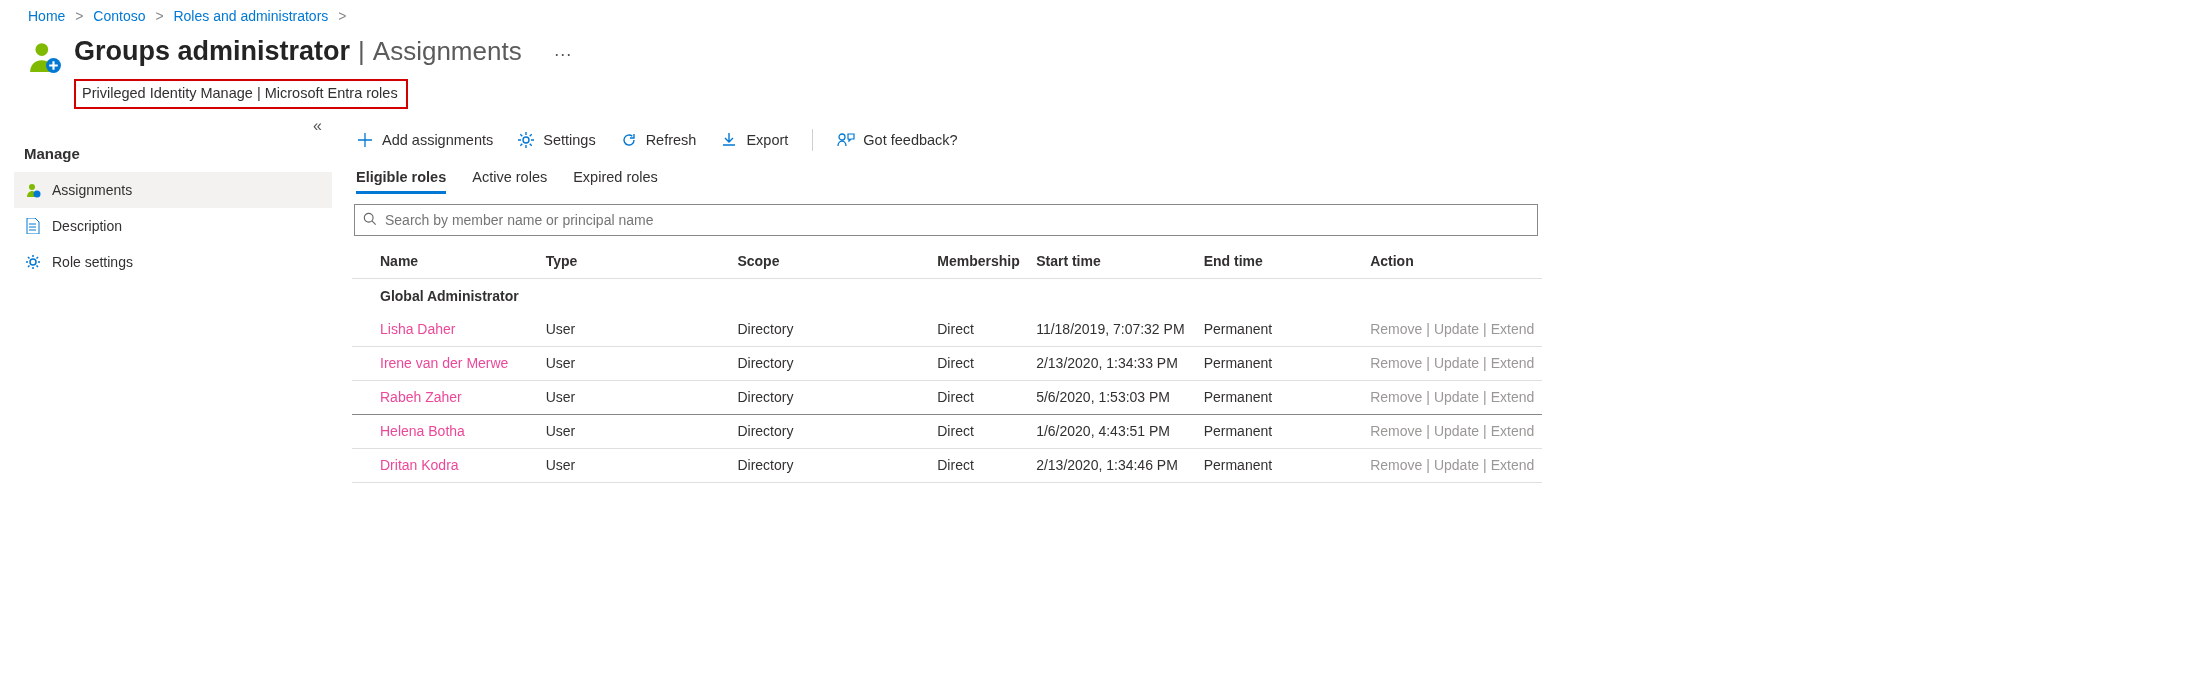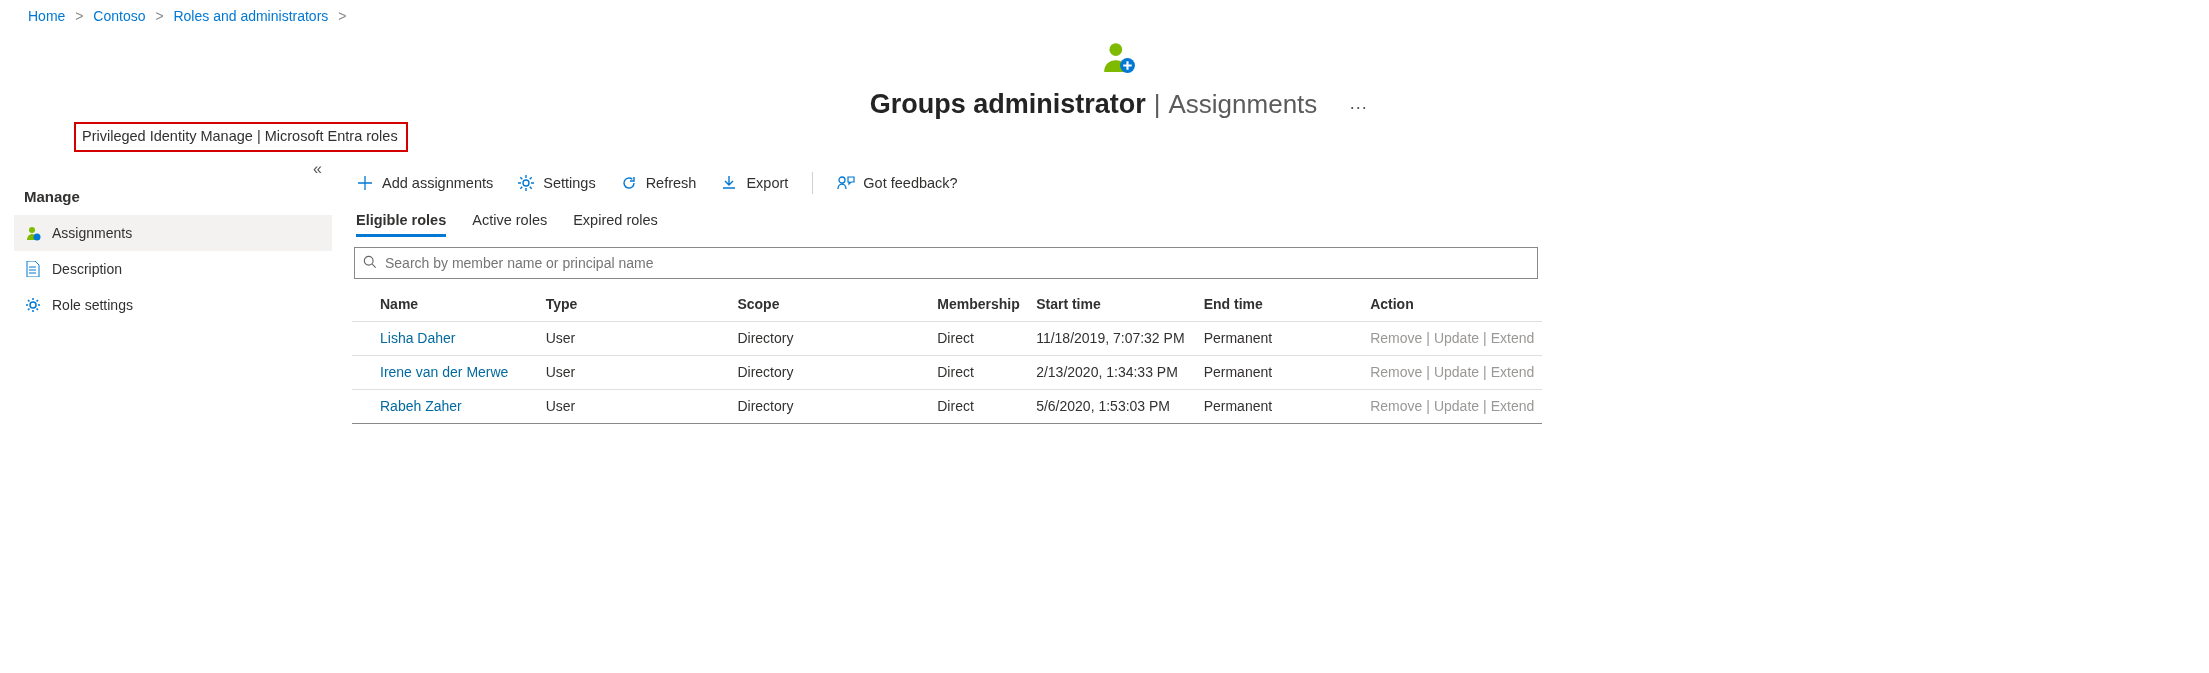--- a/index.html
+++ b/index.html
@@ -8,21 +8,21 @@
     font-size: 13.5px;
     color:#323130;
     background:#fff;
     width:2209px;
   }
   a { text-decoration:none; }
   .top-area { padding: 8px 0 0 28px; }
   .breadcrumb { font-size:14px; padding-bottom:12px; }
   .breadcrumb a { color:#0078d4; }
   .breadcrumb .sep { color:#888; padding:0 6px; }
-  .title-row { display:flex; align-items:center; gap:12px; padding-bottom:2px;flex-direction:column; }
+  .title-row { display:flex; align-items:flex-start; gap:12px; padding-bottom:2px; }
   .title-icon svg { width:34px; height:34px; margin-top:4px; }
   .title-text { display:flex; align-items:baseline; gap:8px; }
   .title-main { font-size:27px; font-weight:600; color:#242424; }
   .title-sub  { font-size:26px; font-weight:400; color:#5b5b5b; }
   .more-dots  { font-size:18px; color:#555; padding-left:24px; cursor:pointer; }
   .subtitle-box {
     border:2px solid #d40000;
     display:inline-block;
     padding:2px 8px 4px 6px;
     margin-left:46px;
@@ -76,21 +76,21 @@
   .tbl tbody tr.data td { border-bottom:1px solid #e1dfdd; }
   .tbl tbody tr.sel td { border-top:1px solid #888; border-bottom:1px solid #888; }
   .group-row td { font-weight:600; padding-left:28px; }
   .col-name { width:186px; padding-left:28px !important; }
   .col-type { width:190px; }
   .col-scope{ width:198px; }
   .col-memb { width:98px; }
   .col-start{ width:166px; }
   .col-end  { width:165px; }
   .col-act  { width:175px; }
-  .name-link{ color:#0369a1; cursor:pointer;margin-top:36px; }
+  .name-link{ color:#ec4899; cursor:pointer;margin-top:36px; }
   .actions span { color:#9a9896;text-align:center; }
   .actions .alnk { cursor:pointer; }
   .actions .sep2 { padding:0 4px; }
 </style>
 </head>
 <body>
 
 <div class="top-area">
   <div class="breadcrumb">
     <a>Home</a>
@@ -230,20 +230,23 @@
           <th class="col-name">Name</th>
           <th class="col-type">Type</th>
           <th class="col-scope">Scope</th>
           <th class="col-memb">Membership</th>
           <th class="col-start">Start time</th>
           <th class="col-end">End time</th>
           <th class="col-act">Action</th>
         </tr>
       </thead>
       <tbody id="tbody">
+        <tr class="group-row">
+          <td colspan="7">Global Administrator</td>
+        </tr>
       <tr class="data">
             <td class="col-name"><span class="name-link">Lisha Daher</span></td>
             <td>User</td>
             <td>Directory</td>
             <td>Direct</td>
             <td>11/18/2019, 7:07:32 PM</td>
             <td>Permanent</td>
             <td class="actions"><span class="alnk">Remove</span><span class="sep2">|</span><span class="alnk">Update</span><span class="sep2">|</span><span class="alnk">Extend</span></td>
           </tr>
           <tr class="data">
@@ -257,16 +260,34 @@
           </tr>
           <tr class="data sel">
             <td class="col-name"><span class="name-link">Rabeh Zaher</span></td>
             <td>User</td>
             <td>Directory</td>
             <td>Direct</td>
             <td>5/6/2020, 1:53:03 PM</td>
             <td>Permanent</td>
             <td class="actions"><span class="alnk">Remove</span><span class="sep2">|</span><span class="alnk">Update</span><span class="sep2">|</span><span class="alnk">Extend</span></td>
           </tr>
+          <tr class="data">
+            <td class="col-name"><span class="name-link">Helena Botha</span></td>
+            <td>User</td>
+            <td>Directory</td>
+            <td>Direct</td>
+            <td>1/6/2020, 4:43:51 PM</td>
+            <td>Permanent</td>
+            <td class="actions"><span class="alnk">Remove</span><span class="sep2">|</span><span class="alnk">Update</span><span class="sep2">|</span><span class="alnk">Extend</span></td>
+          </tr>
+          <tr class="data">
+            <td class="col-name"><span class="name-link">Dritan Kodra</span></td>
+            <td>User</td>
+            <td>Directory</td>
+            <td>Direct</td>
+            <td>2/13/2020, 1:34:46 PM</td>
+            <td>Permanent</td>
+            <td class="actions"><span class="alnk">Remove</span><span class="sep2">|</span><span class="alnk">Update</span><span class="sep2">|</span><span class="alnk">Extend</span></td>
+          </tr>
         </tbody>
     </table>
   </div>
 </div>
 
 </body></html>

